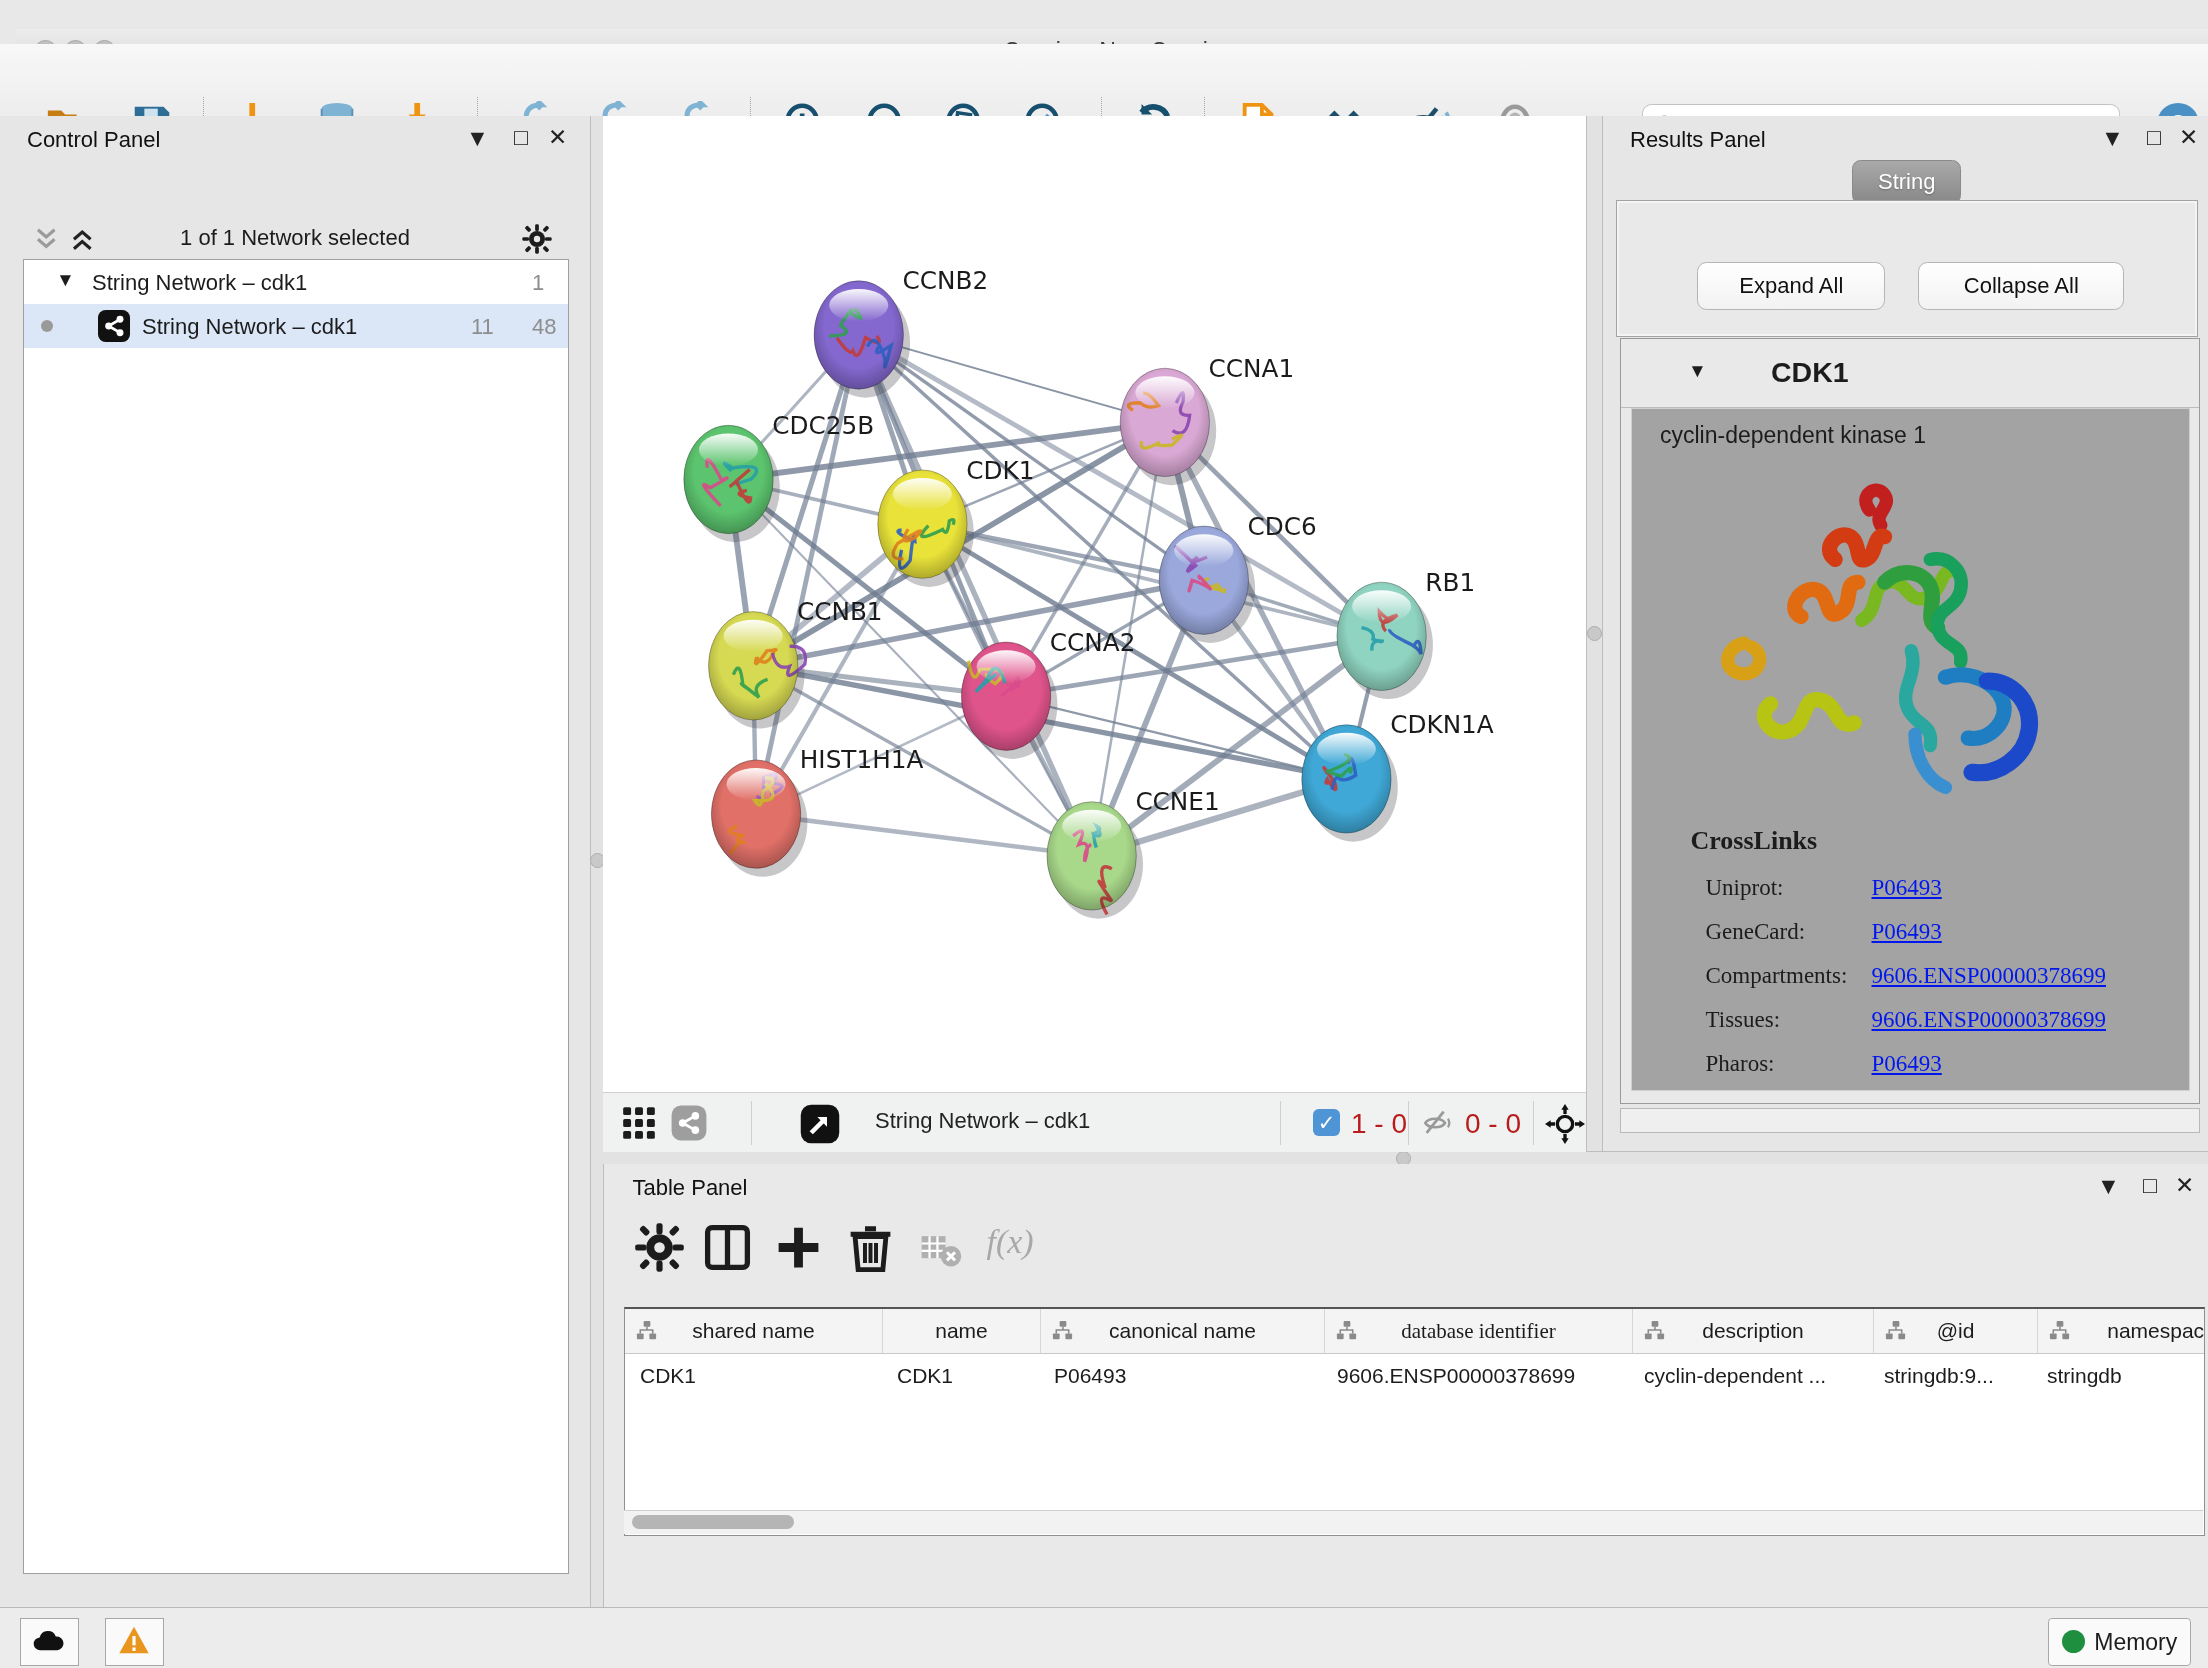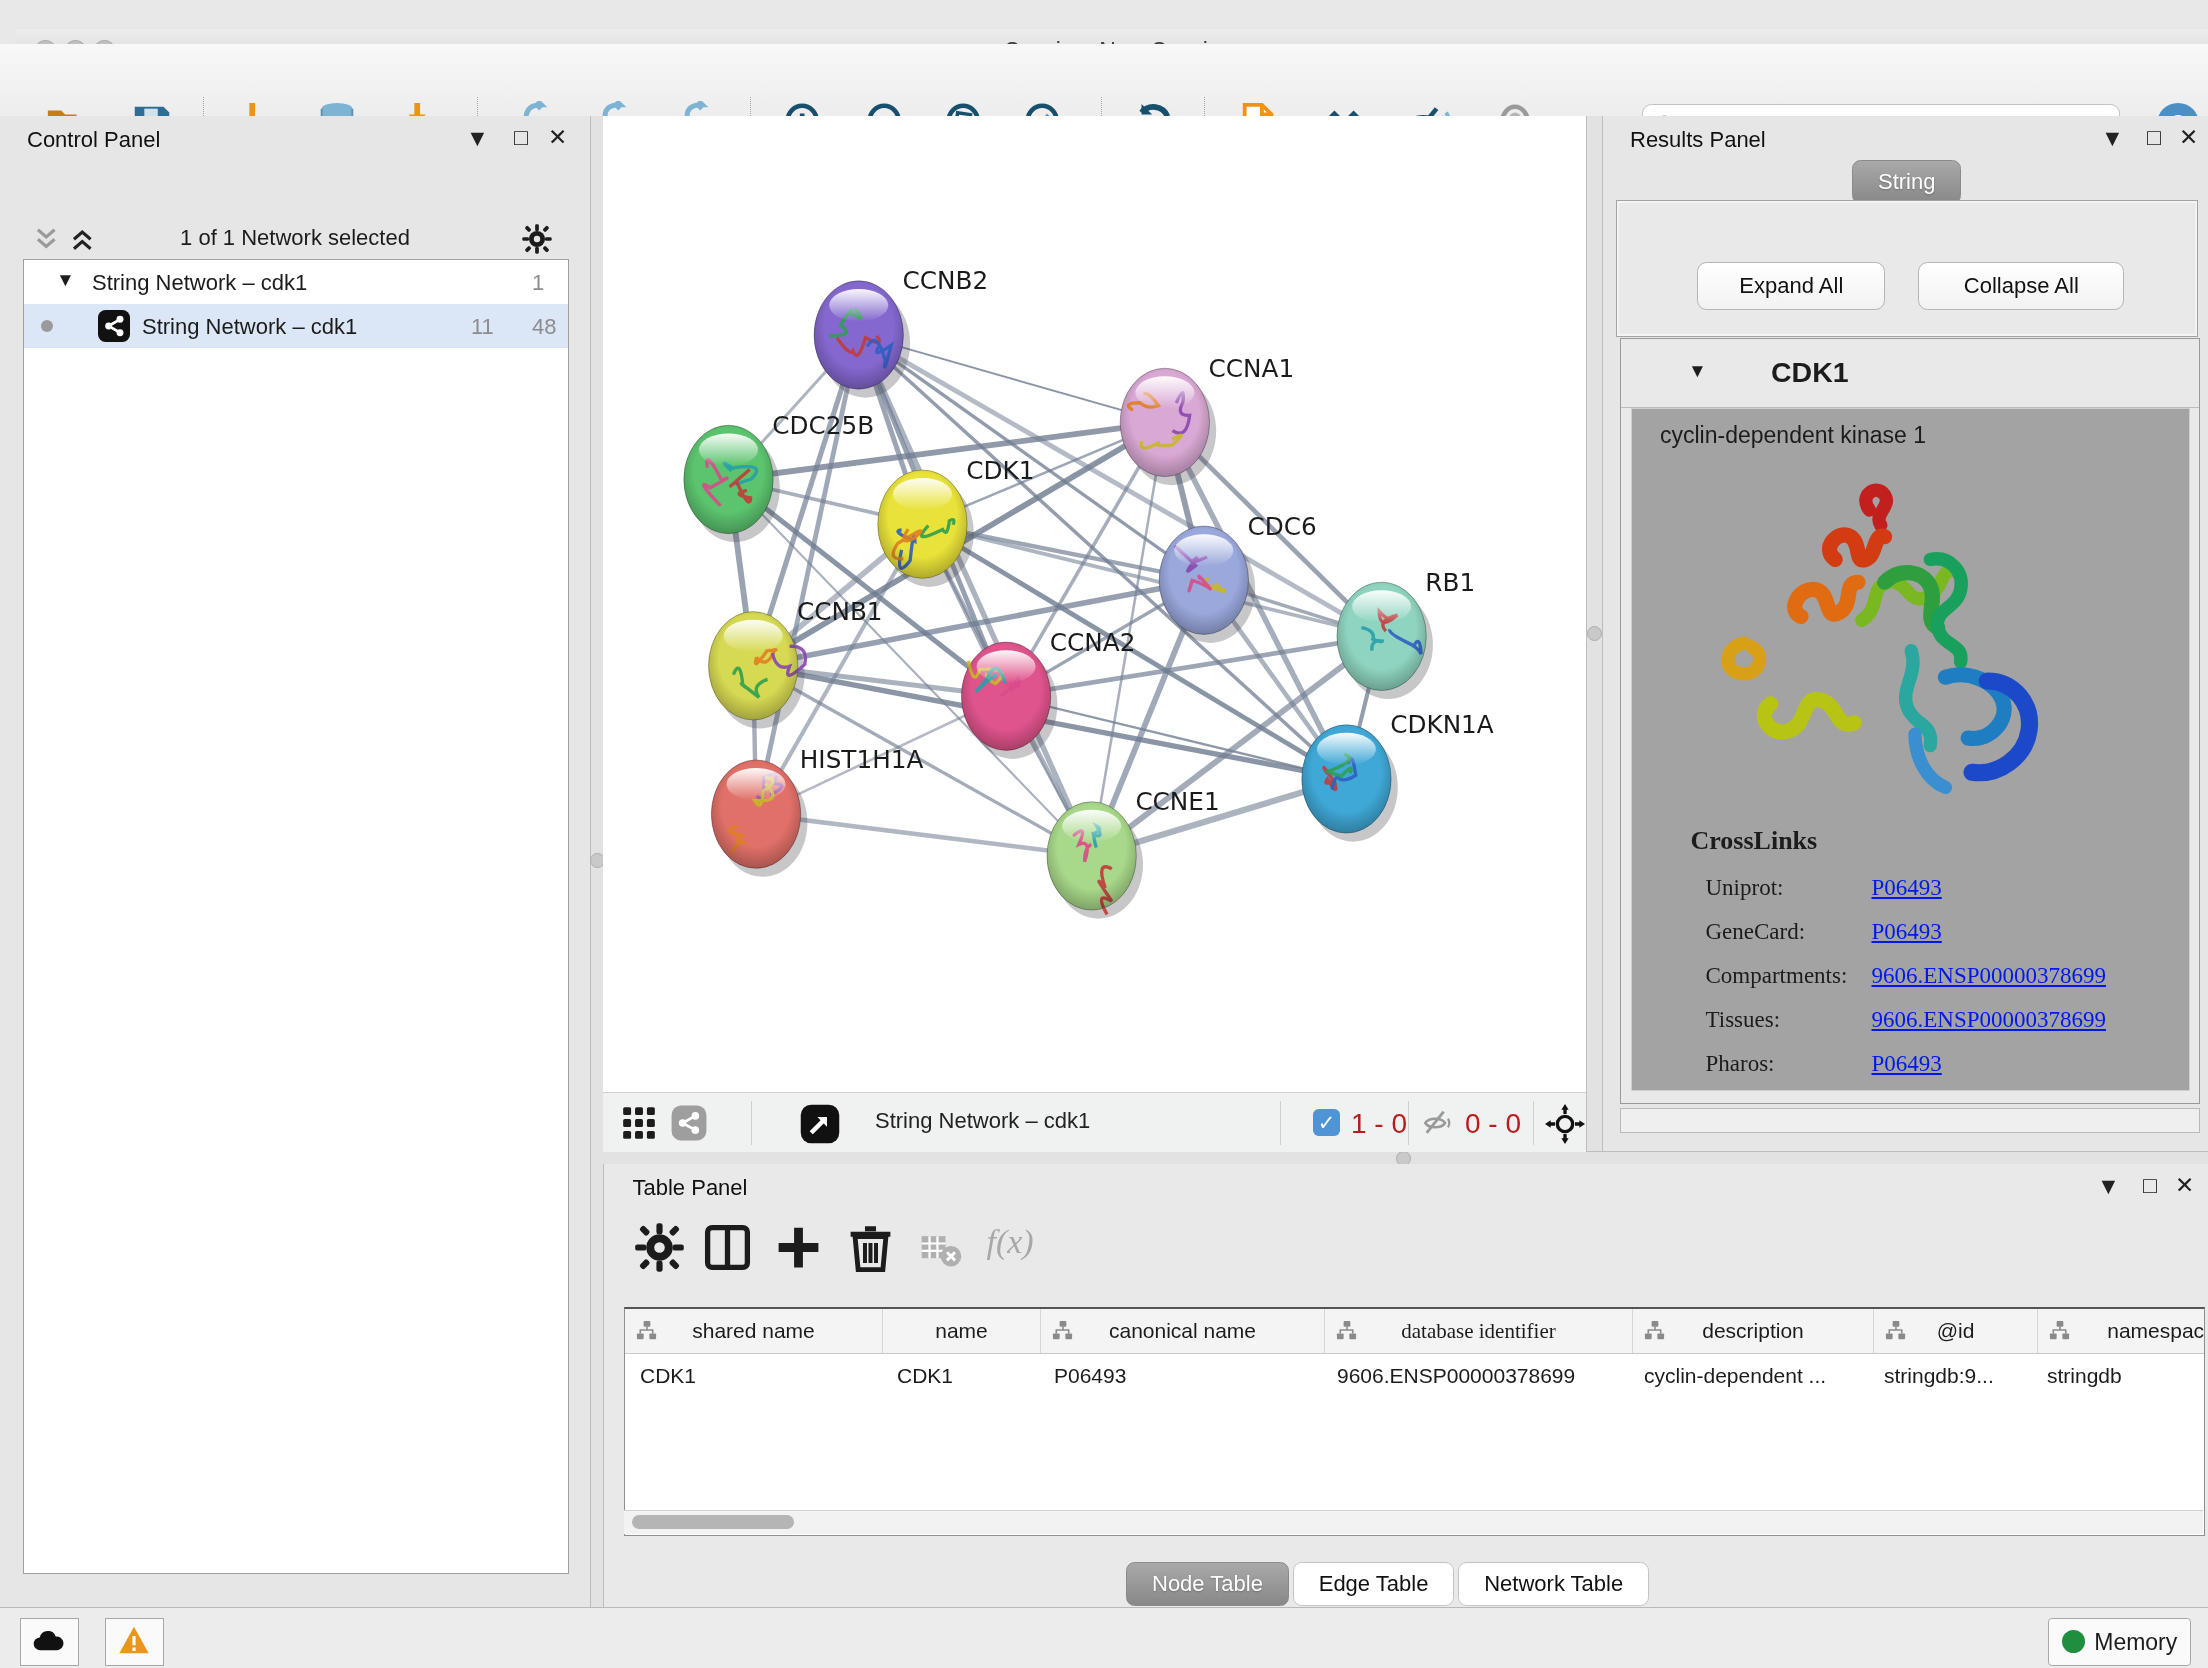--- a/index.html
+++ b/index.html
@@ -721,25 +721,20 @@
           <div class="td" style="width: 307px; flex: 0 0 307px;">9606.ENSP00000378699</div>
           <div class="td" style="width: 240px; flex: 0 0 240px;">cyclin-dependent ...</div>
           <div class="td" style="width: 163px; flex: 0 0 163px;">stringdb:9...</div>
           <div class="td" style="width: 247px; flex: 0 0 247px;">stringdb</div>
         </div>
       </div>
   </div>
   <div id="tbl-hscroll">
     <div id="tbl-hthumb"></div>
   </div>
-  <div id="tbl-tabs" class="seg-wrap">
-      <div class="seg-tab active">Node Table</div>
-      <div class="seg-tab">Edge Table</div>
-      <div class="seg-tab">Network Table</div>
-    </div>
 </div>
 
 <div id="statusbar" class="abs">
   <div class="sb-btn" style="left:20px;width:57px">
     <svg style="margin:7.6px 0 0 11.4px" width="34" height="28.5" viewBox="0 0 24 18">
         <path d="M6 16a4.5 4.5 0 0 1-.6-9 6 6 0 0 1 11.4-.6A4 4 0 0 1 18 16z" fill="#111"></path>
       </svg>
   </div>
   <div class="sb-btn" style="left:105px;width:57px">
     <svg style="margin:6.7px 0 0 12.4px" width="32" height="30" viewBox="0 0 24 22">

